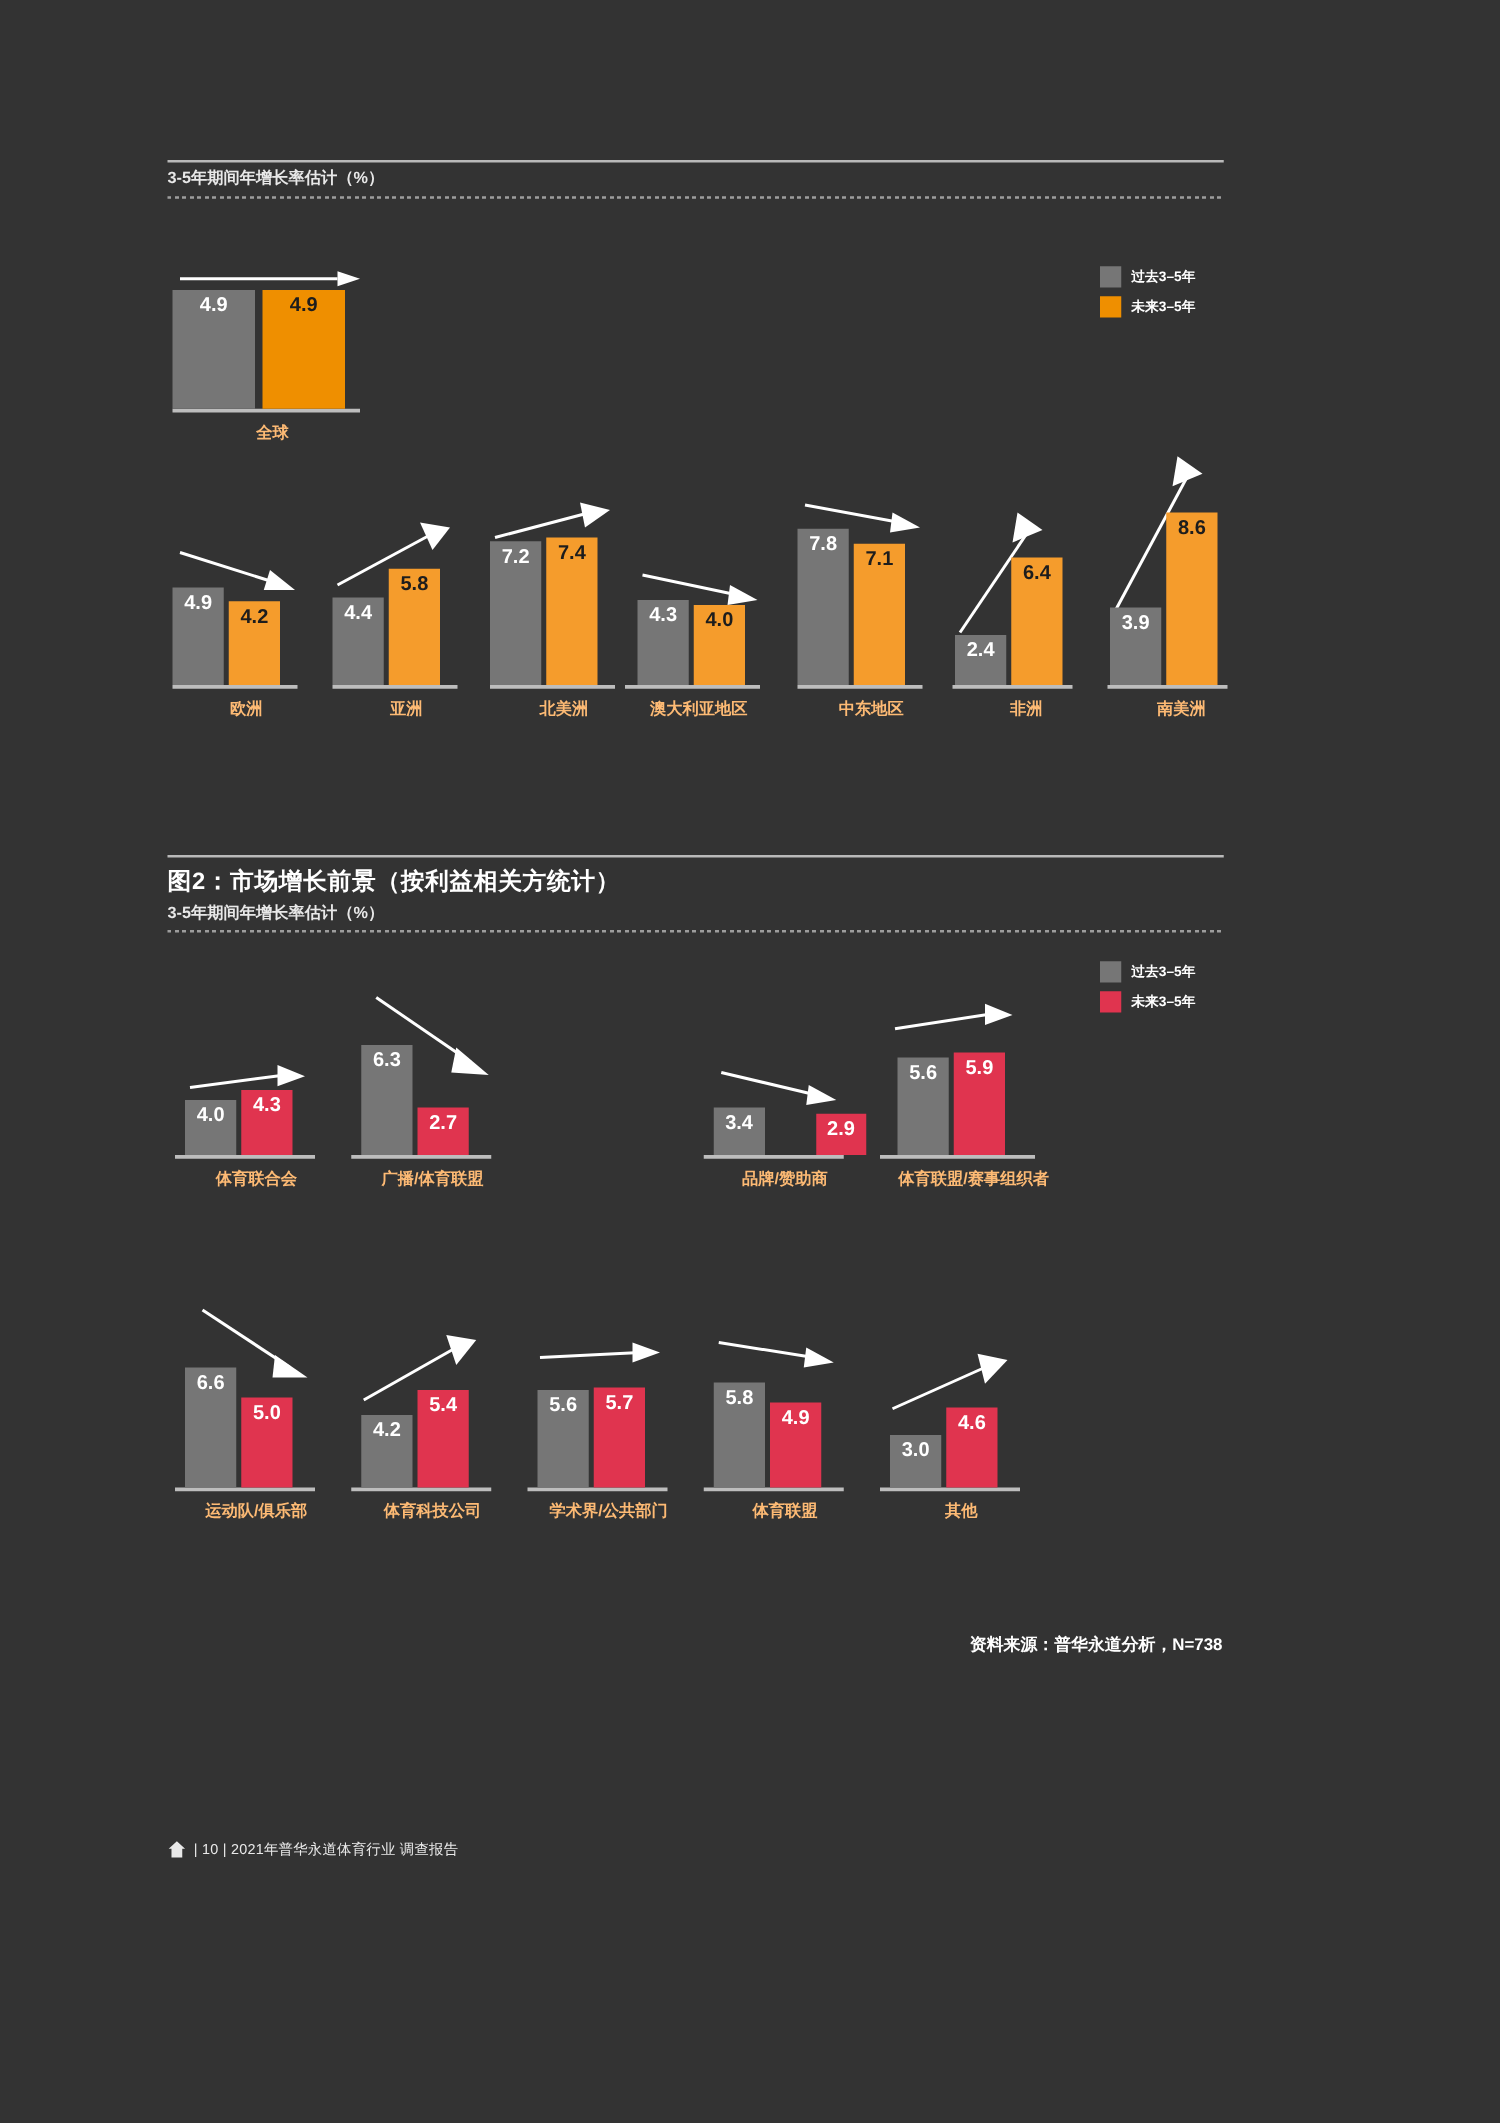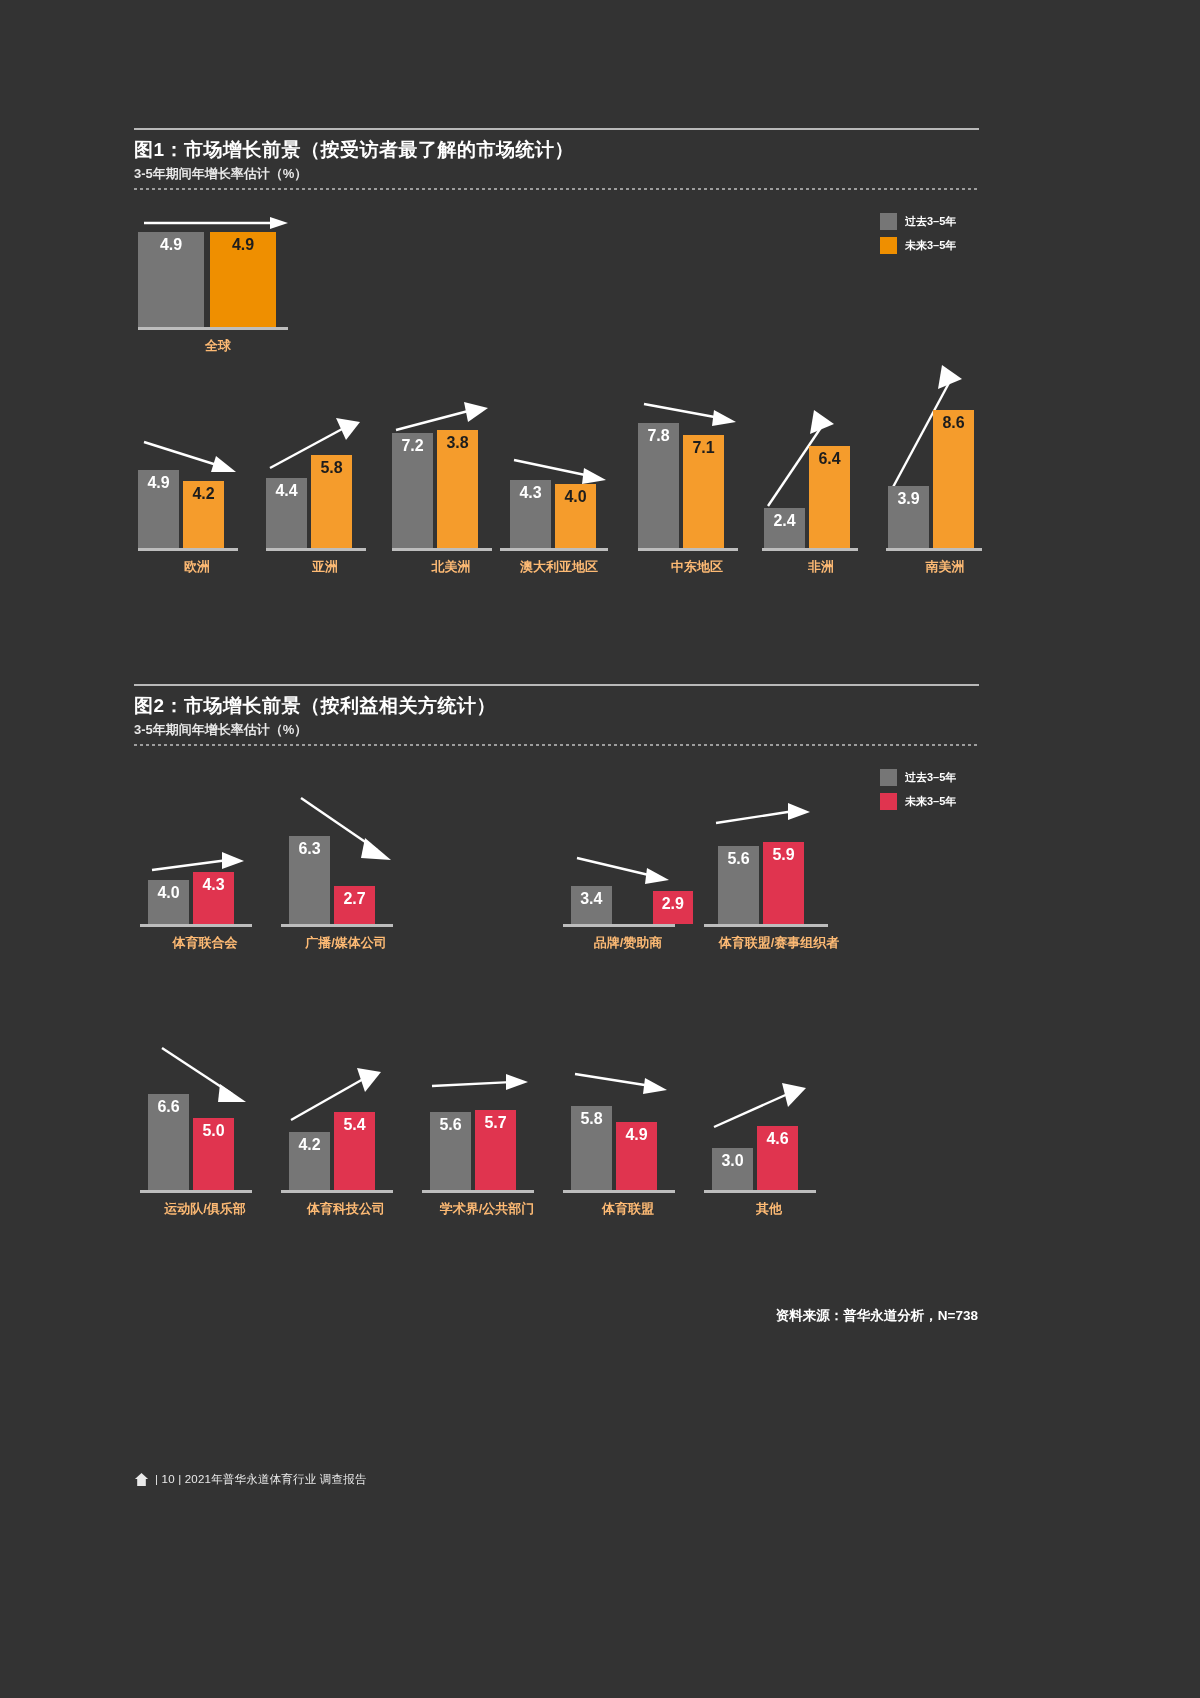--- a/index.html
+++ b/index.html
@@ -71,21 +71,20 @@
   .home-icon{width:15px;height:15px;display:block;}
   .footer-text{font-size:11.5px;color:#e9e9e9;white-space:nowrap;letter-spacing:.2px;}
 </style>
 </head>
 <body>
 
 <div class="page">
 
   <div class="fig-head" style="top:128px;">
     <div class="rule-solid"></div>
-    <div class="fig-title">图1：市场增长前景（按受访者最了解的市场统计）</div>
     <div class="fig-sub">3-5年期间年增长率估计（%）</div>
     <div class="rule-dotted"></div>
   </div>
 
   <div class="legend" style="left:880px;top:213px;">
     <div class="legend-row">
       <span class="legend-swatch" style="background:#767676"></span>
       <span class="legend-label">过去3–5年</span>
     </div>
     <div class="legend-row">
@@ -148,21 +147,21 @@
   <div class="group" style="left:392px;top:400px;width:118px;">
     <svg class="arrow" style="left:2px;top:0px;" width="100" height="40">
       <line x1="2" y1="30" x2="78" y2="10"></line>
       <polygon points="70,2 94,8 74,22"></polygon>
     </svg>
     <div class="bars" style="height:148px;align-items:flex-end;">
       <div class="bar past" style="width:41px;height:115px;">
         <span class="val">7.2</span>
       </div>
       <div class="bar fut-orange" style="width:41px;height:118px;margin-left:4px;">
-        <span class="val">3.8</span>
+        <span class="val">7.4</span>
       </div>
     </div>
     <div class="baseline" style="width:100px;"></div>
     <div class="cat-label">北美洲</div>
   </div>
 
   <div class="group" style="left:500px;top:400px;width:118px;">
     <svg class="arrow" style="left:12px;top:56px;" width="100" height="32">
       <line x1="2" y1="4" x2="78" y2="20"></line>
       <polygon points="72,12 94,24 70,28"></polygon>
@@ -272,21 +271,21 @@
     </svg>
     <div class="bars" style="height:134px;align-items:flex-end;margin-left:8px;">
       <div class="bar past" style="width:41px;height:88px;">
         <span class="val">6.3</span>
       </div>
       <div class="bar fut-red" style="width:41px;height:38px;margin-left:4px;">
         <span class="val">2.7</span>
       </div>
     </div>
     <div class="baseline" style="width:112px;"></div>
-    <div class="cat-label">广播/媒体公司</div>
+    <div class="cat-label">广播/体育联盟</div>
   </div>
 
 
   <div class="group" style="left:563px;top:840px;width:130px;">
     <svg class="arrow" style="left:12px;top:14px;" width="110" height="34">
       <line x1="2" y1="4" x2="78" y2="22"></line>
       <polygon points="72,14 94,26 70,30"></polygon>
     </svg>
     <div class="bars" style="height:84px;align-items:flex-end;margin-left:8px;gap:37px;">
       <div class="bar past" style="width:41px;height:38px;">

